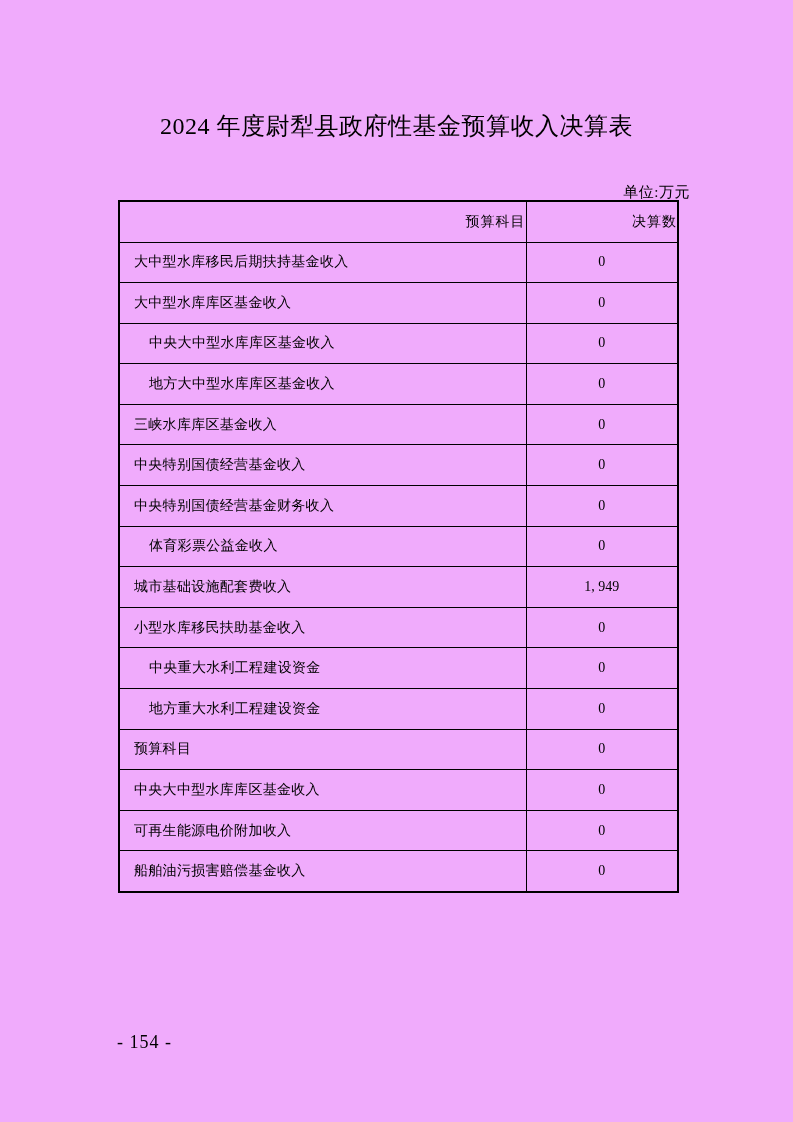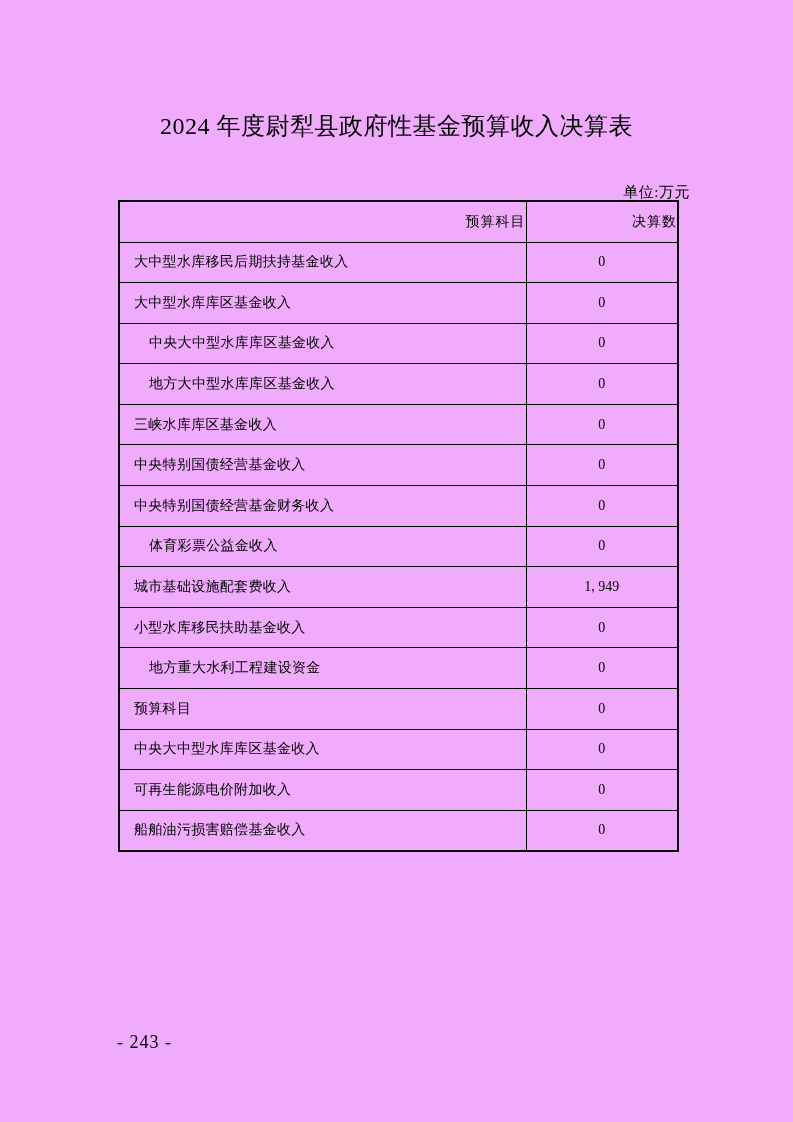--- a/index.html
+++ b/index.html
@@ -123,20 +123,24 @@
         </tr>
         <tr>
           <td class="subject">城市基础设施配套费收入</td>
           <td class="amount">1, 949</td>
         </tr>
         <tr>
           <td class="subject">小型水库移民扶助基金收入</td>
           <td class="amount">0</td>
         </tr>
         <tr>
+          <td class="subject indent">中央重大水利工程建设资金</td>
+          <td class="amount">0</td>
+        </tr>
+        <tr>
           <td class="subject indent">地方重大水利工程建设资金</td>
           <td class="amount">0</td>
         </tr>
         <tr>
           <td class="subject">预算科目</td>
           <td class="amount">0</td>
         </tr>
         <tr>
           <td class="subject">中央大中型水库库区基金收入</td>
           <td class="amount">0</td>
@@ -145,15 +149,15 @@
           <td class="subject">可再生能源电价附加收入</td>
           <td class="amount">0</td>
         </tr>
         <tr>
           <td class="subject">船舶油污损害赔偿基金收入</td>
           <td class="amount">0</td>
         </tr>
       </tbody>
   </table>
 
-  <div class="page-number">- 243 -</div>
+  <div class="page-number">- 154 -</div>
 
 </div>
 
 </body></html>

